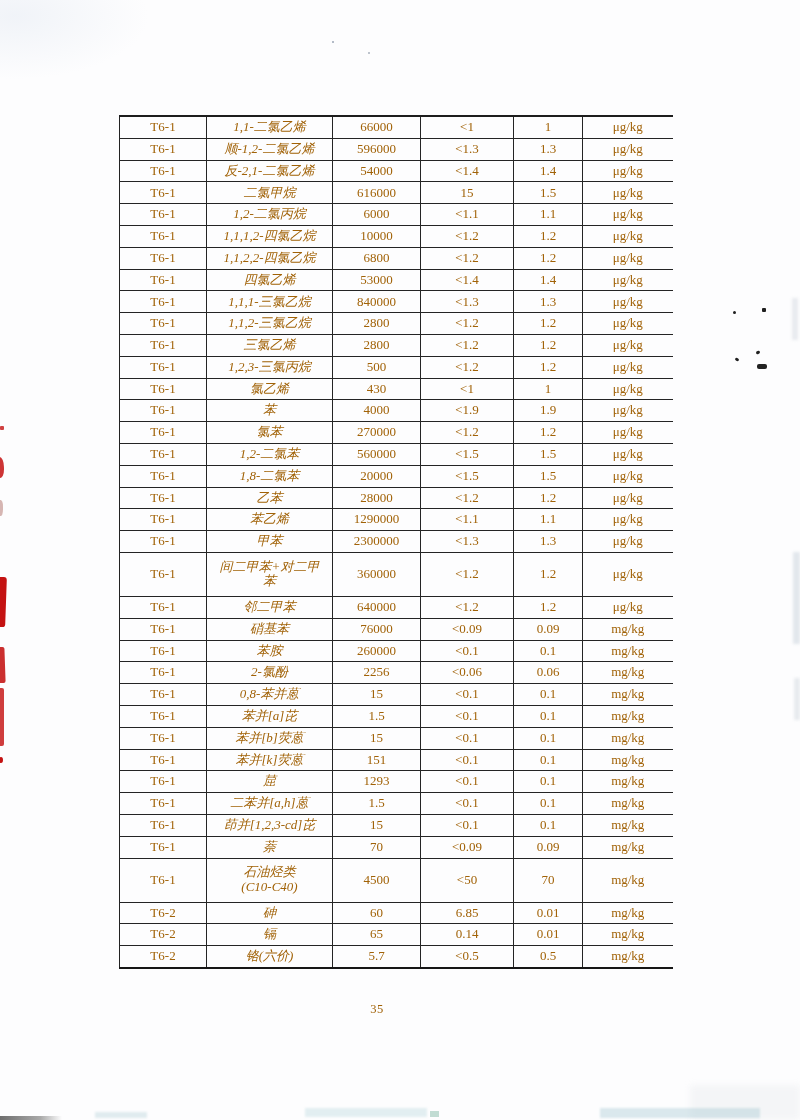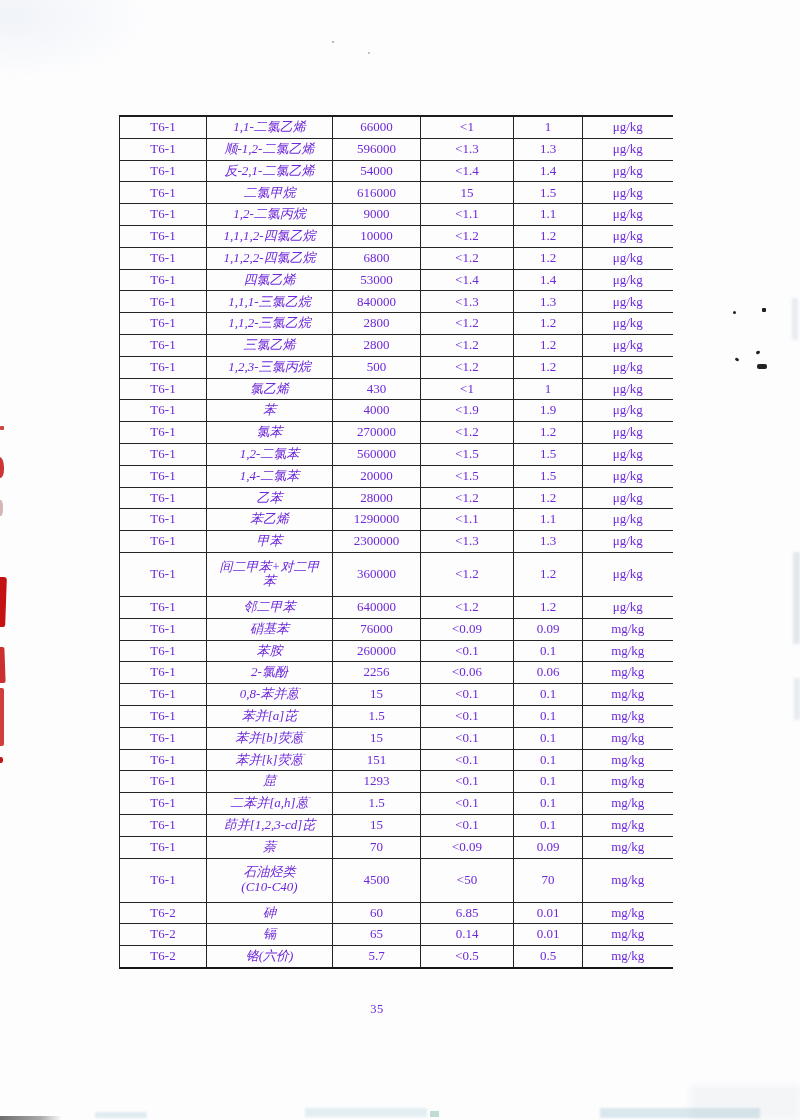--- a/index.html
+++ b/index.html
@@ -1,19 +1,19 @@
 <!DOCTYPE html>
 <html><head>
 <meta charset="utf-8">
 <style>
   html,body { margin:0; padding:0; background:#e8e8e8; }
   .page {
     position:relative; width:800px; height:1120px; margin:0 auto;
     background:#fdfdfe; overflow:hidden;
-    font-family:"Liberation Serif","DejaVu Serif",serif; color:#6d28d9;
+    font-family:"Liberation Serif","DejaVu Serif",serif; color:#a16207;
   }
   
   .tint-topleft { position:absolute; left:0; top:0; width:150px; height:80px;
     background:radial-gradient(ellipse at 10% 20%, rgba(190,205,225,.20), rgba(190,205,225,0) 70%); }
   .tint-bottomright { position:absolute; left:690px; top:1085px; width:110px; height:35px;
     background:rgba(205,213,218,.18); filter:blur(3px); }
 
   table.results {
     position:absolute; left:119px; top:115px; width:553px;
     border-collapse:collapse; table-layout:fixed;
@@ -122,21 +122,21 @@
           <td>T6-1</td>
           <td class="analyte-cell">二氯甲烷</td>
           <td>616000</td>
           <td>15</td>
           <td>1.5</td>
           <td>μg/kg</td>
         </tr>
         <tr>
           <td>T6-1</td>
           <td class="analyte-cell">1,2-二氯丙烷</td>
-          <td>9000</td>
+          <td>6000</td>
           <td>&lt;1.1</td>
           <td>1.1</td>
           <td>μg/kg</td>
         </tr>
         <tr>
           <td>T6-1</td>
           <td class="analyte-cell">1,1,1,2-四氯乙烷</td>
           <td>10000</td>
           <td>&lt;1.2</td>
           <td>1.2</td>
@@ -217,21 +217,21 @@
         <tr>
           <td>T6-1</td>
           <td class="analyte-cell">1,2-二氯苯</td>
           <td>560000</td>
           <td>&lt;1.5</td>
           <td>1.5</td>
           <td>μg/kg</td>
         </tr>
         <tr>
           <td>T6-1</td>
-          <td class="analyte-cell">1,4-二氯苯</td>
+          <td class="analyte-cell">1,8-二氯苯</td>
           <td>20000</td>
           <td>&lt;1.5</td>
           <td>1.5</td>
           <td>μg/kg</td>
         </tr>
         <tr>
           <td>T6-1</td>
           <td class="analyte-cell">乙苯</td>
           <td>28000</td>
           <td>&lt;1.2</td>

